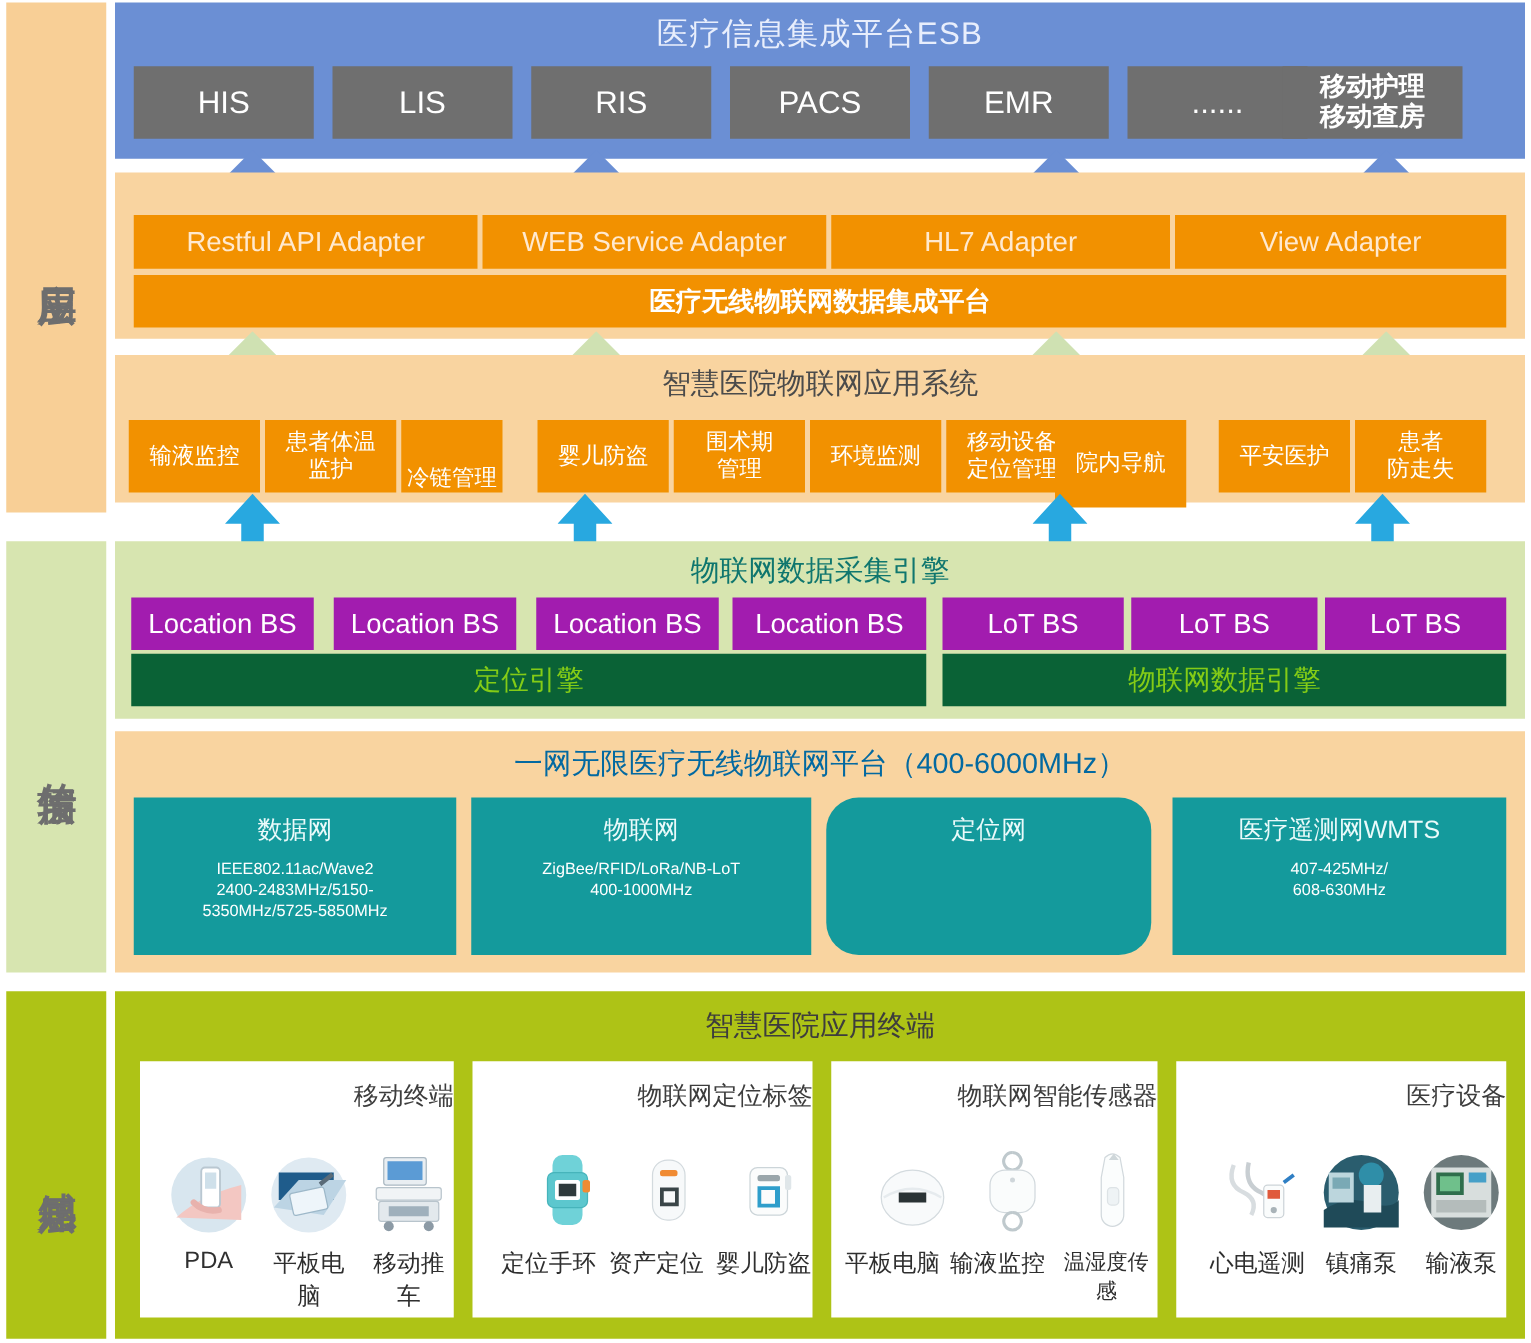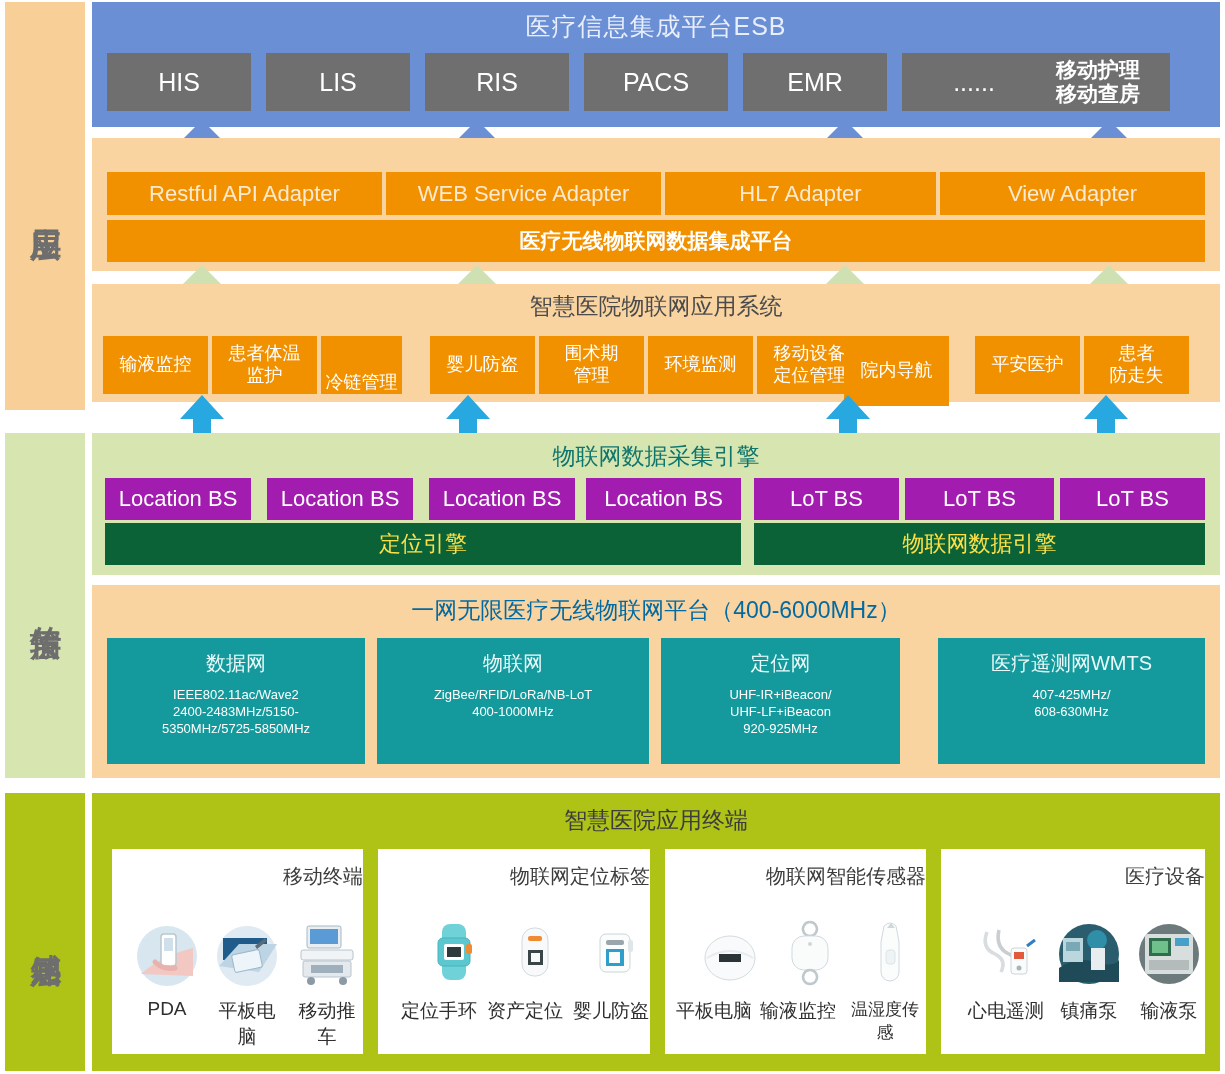--- a/index.html
+++ b/index.html
@@ -51,21 +51,21 @@
   }
   .sys-box{background:#f29100;color:#ffffff;font-size:18px;line-height:1.2;}
 
   
   .tr-panel{background:#d7e5b0;}
   .tr-title{
     position:absolute;top:8px;left:0;right:0;text-align:center;
     color:#0f766e;font-size:23px;
   }
   .bs{background:#a21caf;color:#ffffff;font-size:22px;}
-  .engine{background:#0a6236;color:#fde047;font-size:22px;}
+  .engine{background:#0a6236;color:#84cc16;font-size:22px;}
 
   
   .wp-panel{background:#f9d4a0;}
   .wp-title{
     position:absolute;top:10px;left:0;right:0;text-align:center;
     color:#0369a1;font-size:23px;
   }
   .net{background:#149a9c;color:#ffffff;padding:12px 6px;
        display:flex;flex-direction:column;align-items:center;}
   .net-name{font-size:20px;margin-bottom:10px;color:#eafafa;}
@@ -259,25 +259,22 @@
     <div class="net-name">数据网</div>
     <div class="net-spec" style="white-space:pre-line;">IEEE802.11ac/Wave2
 2400-2483MHz/5150-
 5350MHz/5725-5850MHz</div>
   </div>
   <div class="blk net" style="left:377px;top:638px;width:272px;height:126px;">
     <div class="net-name">物联网</div>
     <div class="net-spec" style="white-space:pre-line;">ZigBee/RFID/LoRa/NB-LoT
 400-1000MHz</div>
   </div>
-  <div class="blk net" style="left:661px;top:638px;width:239px;height:126px;">
+  <div class="blk net" style="left:661px;top:638px;width:260px;height:126px;border-radius:26px;">
     <div class="net-name">定位网</div>
-    <div class="net-spec" style="white-space:pre-line;">UHF-IR+iBeacon/
-UHF-LF+iBeacon
-920-925MHz</div>
   </div>
   <div class="blk net" style="left:938px;top:638px;width:267px;height:126px;">
     <div class="net-name">医疗遥测网WMTS</div>
     <div class="net-spec" style="white-space:pre-line;">407-425MHz/
 608-630MHz</div>
   </div>
 
   <div class="blk sense-panel" style="left:92px;top:793px;width:1128px;height:278px;">
     <div class="sense-title">智慧医院应用终端</div>
   </div>

